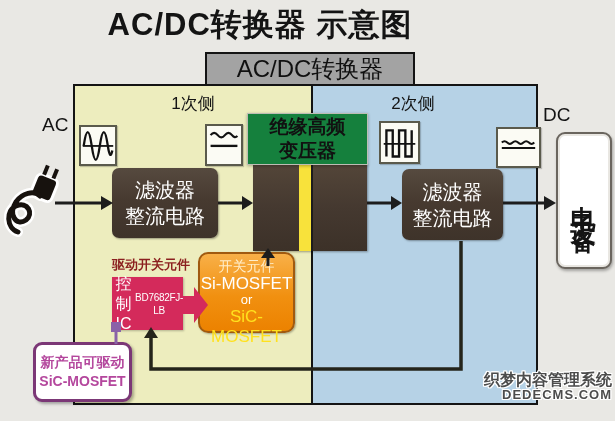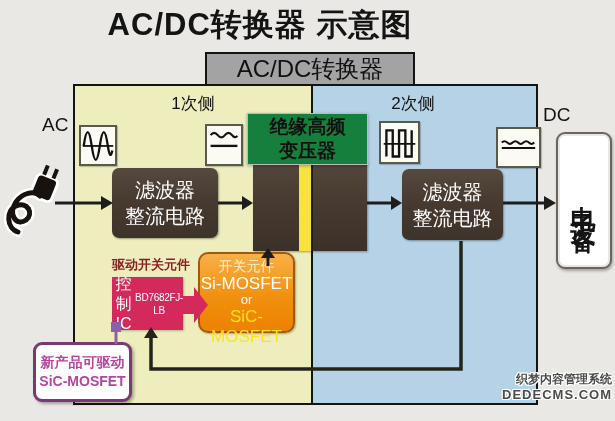--- a/index.html
+++ b/index.html
@@ -93,21 +93,21 @@
     color:#b4479d;font-size:14px;font-weight:bold;line-height:19px;
     box-shadow:2px 2px 3px rgba(0,0,0,.3);
   }
   .plug{left:4px;top:162px;width:62px;height:80px;z-index:3;}
   .overlay{left:0;top:0;width:615px;height:421px;z-index:4;pointer-events:none;}
   .watermark{
     left:430px;top:372px;width:182px;text-align:right;z-index:7;
     color:#4c4c4c;font-weight:bold;line-height:15px;
     text-shadow:1px 1px 0 #fff,-1px -1px 0 #fff,1px -1px 0 #fff,-1px 1px 0 #fff,0 1px 0 #fff,0 -1px 0 #fff,1px 0 0 #fff,-1px 0 0 #fff;
   }
-  .watermark .w1{font-size:12px;}
+  .watermark .w1{font-size:16px;}
   .watermark .w2{font-size:13px;letter-spacing:1px;}
 </style>
 </head>
 <body>
 
 <div class="abs title">AC/DC转换器 示意图</div>
 
 <div class="abs header-box flexc">
   <span>AC/DC转换器</span>
 </div>

